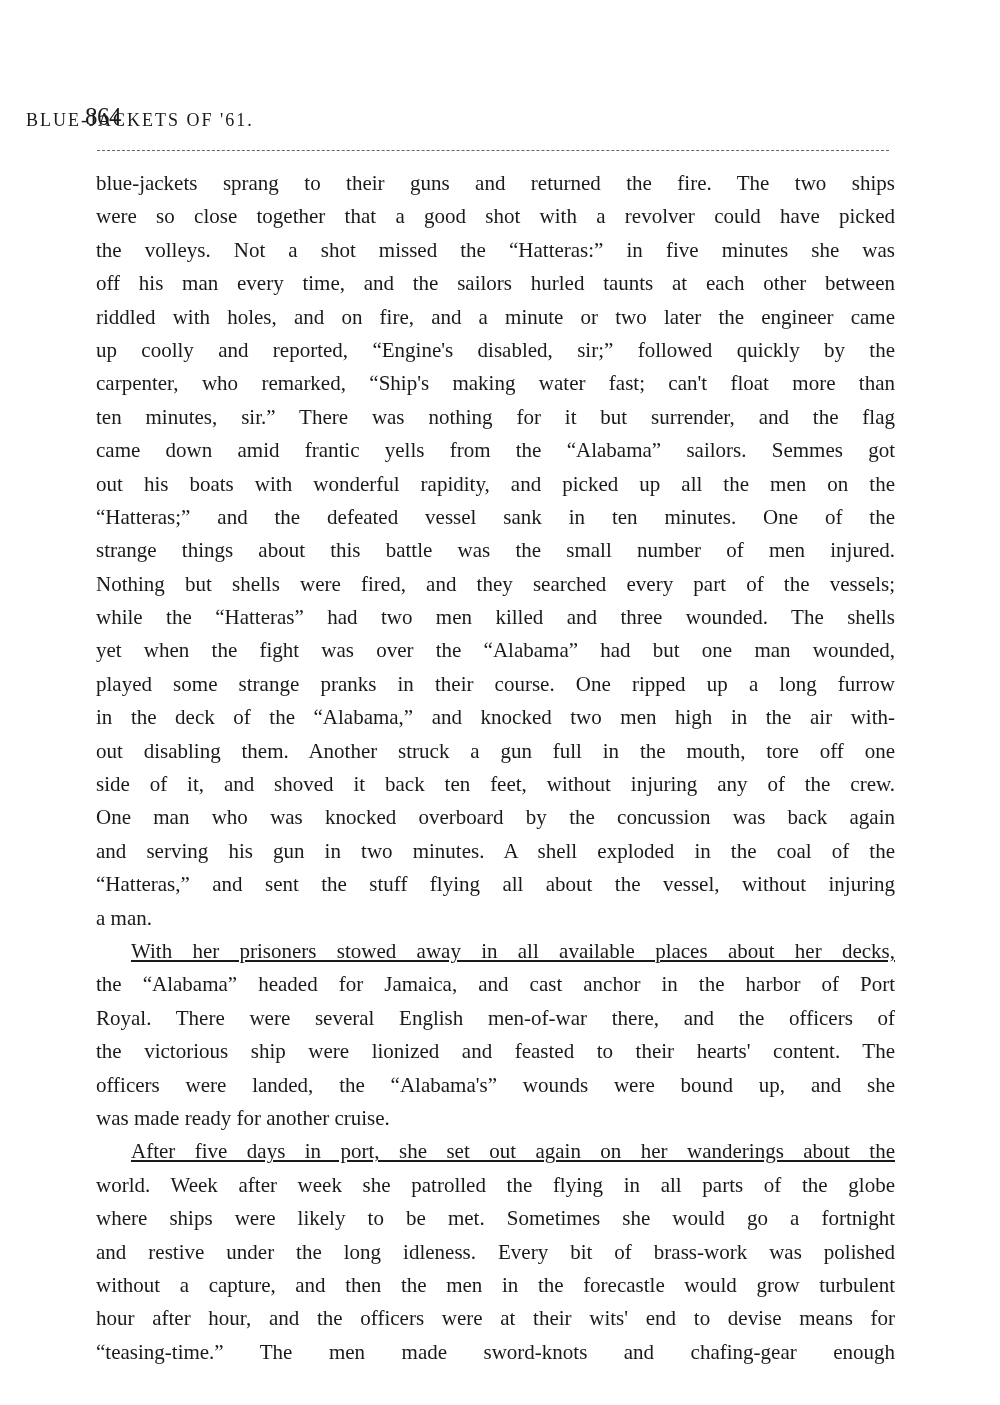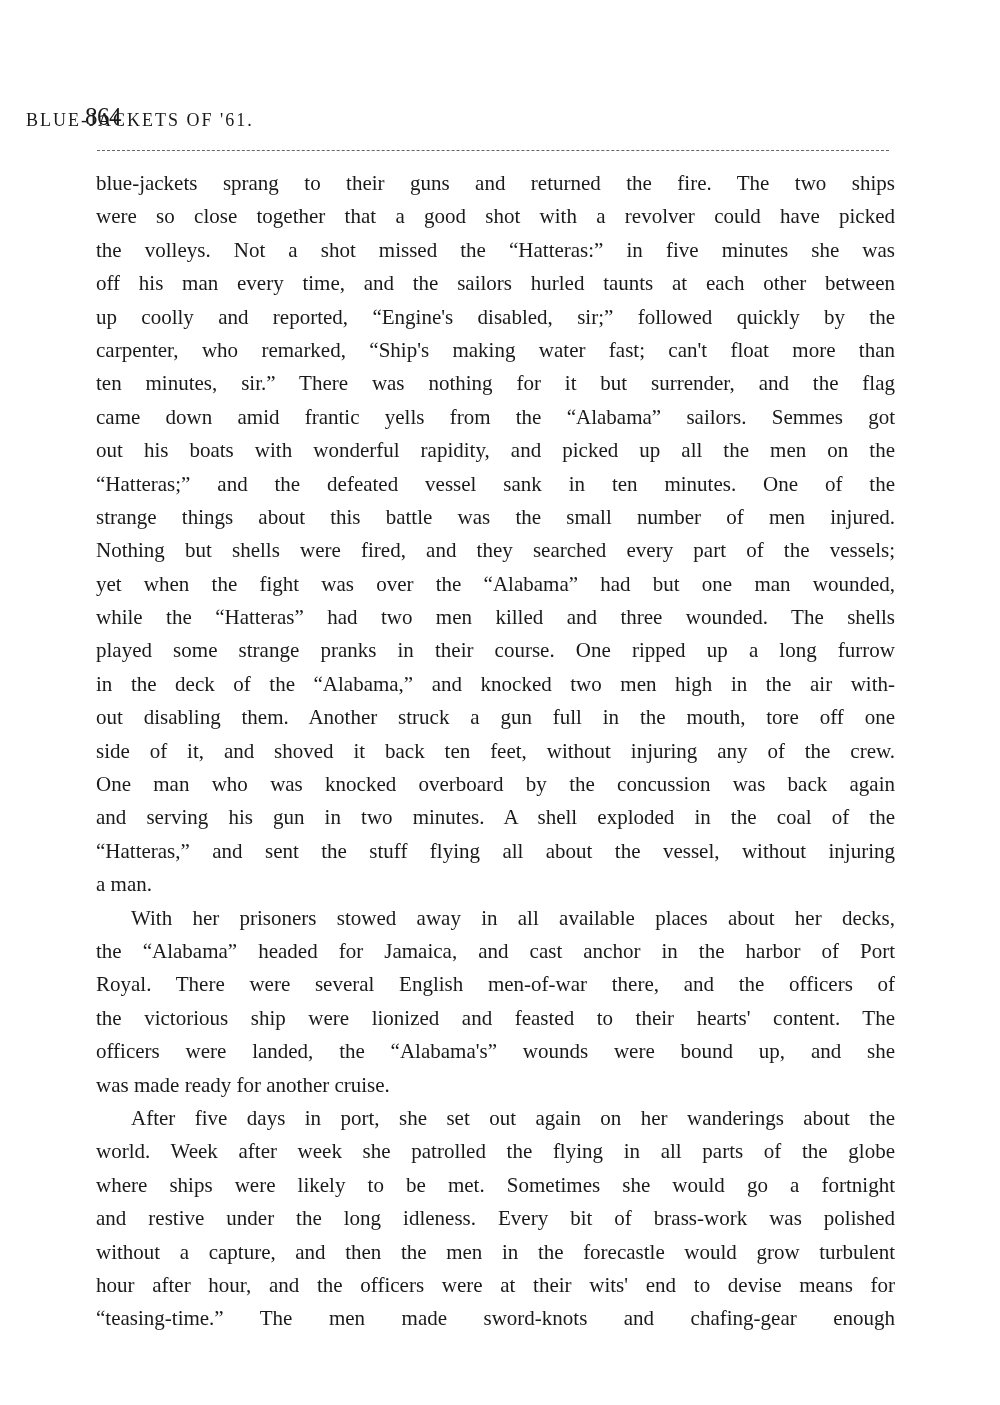--- a/index.html
+++ b/index.html
@@ -60,46 +60,48 @@
       text-align: justify;
       text-align-last: justify;
       white-space: nowrap;
       height: 33.4px;
     }
     .body-text .line.last {
       text-align-last: left;
     }
     .body-text .line.indent {
       text-indent: 35px;
+      text-decoration: underline;
     }
   </style>
 </head>
 <body>
 
 <div class="page">
   <div class="page-number">864</div>
   <div class="running-head">BLUE-JACKETS OF '61.</div>
   <div class="head-rule"></div>
 
   <div class="body-text">
     <div>
         <span class="line">blue-jackets sprang to their guns and returned the fire.  The two ships</span>
         <span class="line">were so close together that a good shot with a revolver could have picked</span>
         <span class="line">the volleys.  Not a shot missed the “Hatteras:” in five minutes she was</span>
         <span class="line">off his man every time, and the sailors hurled taunts at each other between</span>
+        <span class="line">riddled with holes, and on fire, and a minute or two later the engineer came</span>
         <span class="line">up coolly and reported, “Engine's disabled, sir;” followed quickly by the</span>
         <span class="line">carpenter, who remarked, “Ship's making water fast; can't float more than</span>
         <span class="line">ten minutes, sir.”  There was nothing for it but surrender, and the flag</span>
         <span class="line">came down amid frantic yells from the “Alabama” sailors.  Semmes got</span>
         <span class="line">out his boats with wonderful rapidity, and picked up all the men on the</span>
         <span class="line">“Hatteras;” and the defeated vessel sank in ten minutes.  One of the</span>
         <span class="line">strange things about this battle was the small number of men injured.</span>
         <span class="line">Nothing but shells were fired, and they searched every part of the vessels;</span>
+        <span class="line">while the “Hatteras” had two men killed and three wounded.  The shells</span>
         <span class="line">yet when the fight was over the “Alabama” had but one man wounded,</span>
-        <span class="line">while the “Hatteras” had two men killed and three wounded.  The shells</span>
         <span class="line">played some strange pranks in their course.  One ripped up a long furrow</span>
         <span class="line">in the deck of the “Alabama,” and knocked two men high in the air with-</span>
         <span class="line">out disabling them.  Another struck a gun full in the mouth, tore off one</span>
         <span class="line">side of it, and shoved it back ten feet, without injuring any of the crew.</span>
         <span class="line">One man who was knocked overboard by the concussion was back again</span>
         <span class="line">and serving his gun in two minutes.  A shell exploded in the coal of the</span>
         <span class="line">“Hatteras,” and sent the stuff flying all about the vessel, without injuring</span>
         <span class="line last">a man.</span>
       </div>
     <div>

